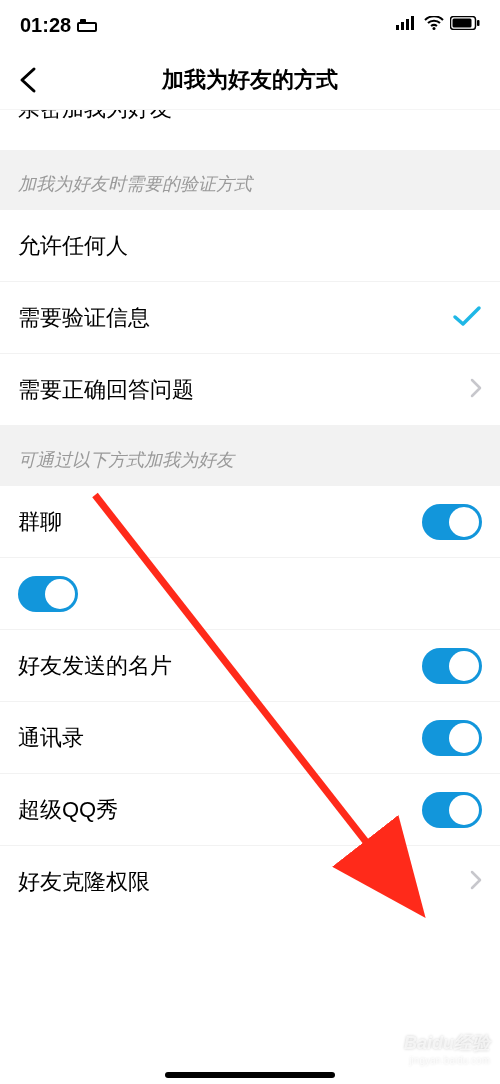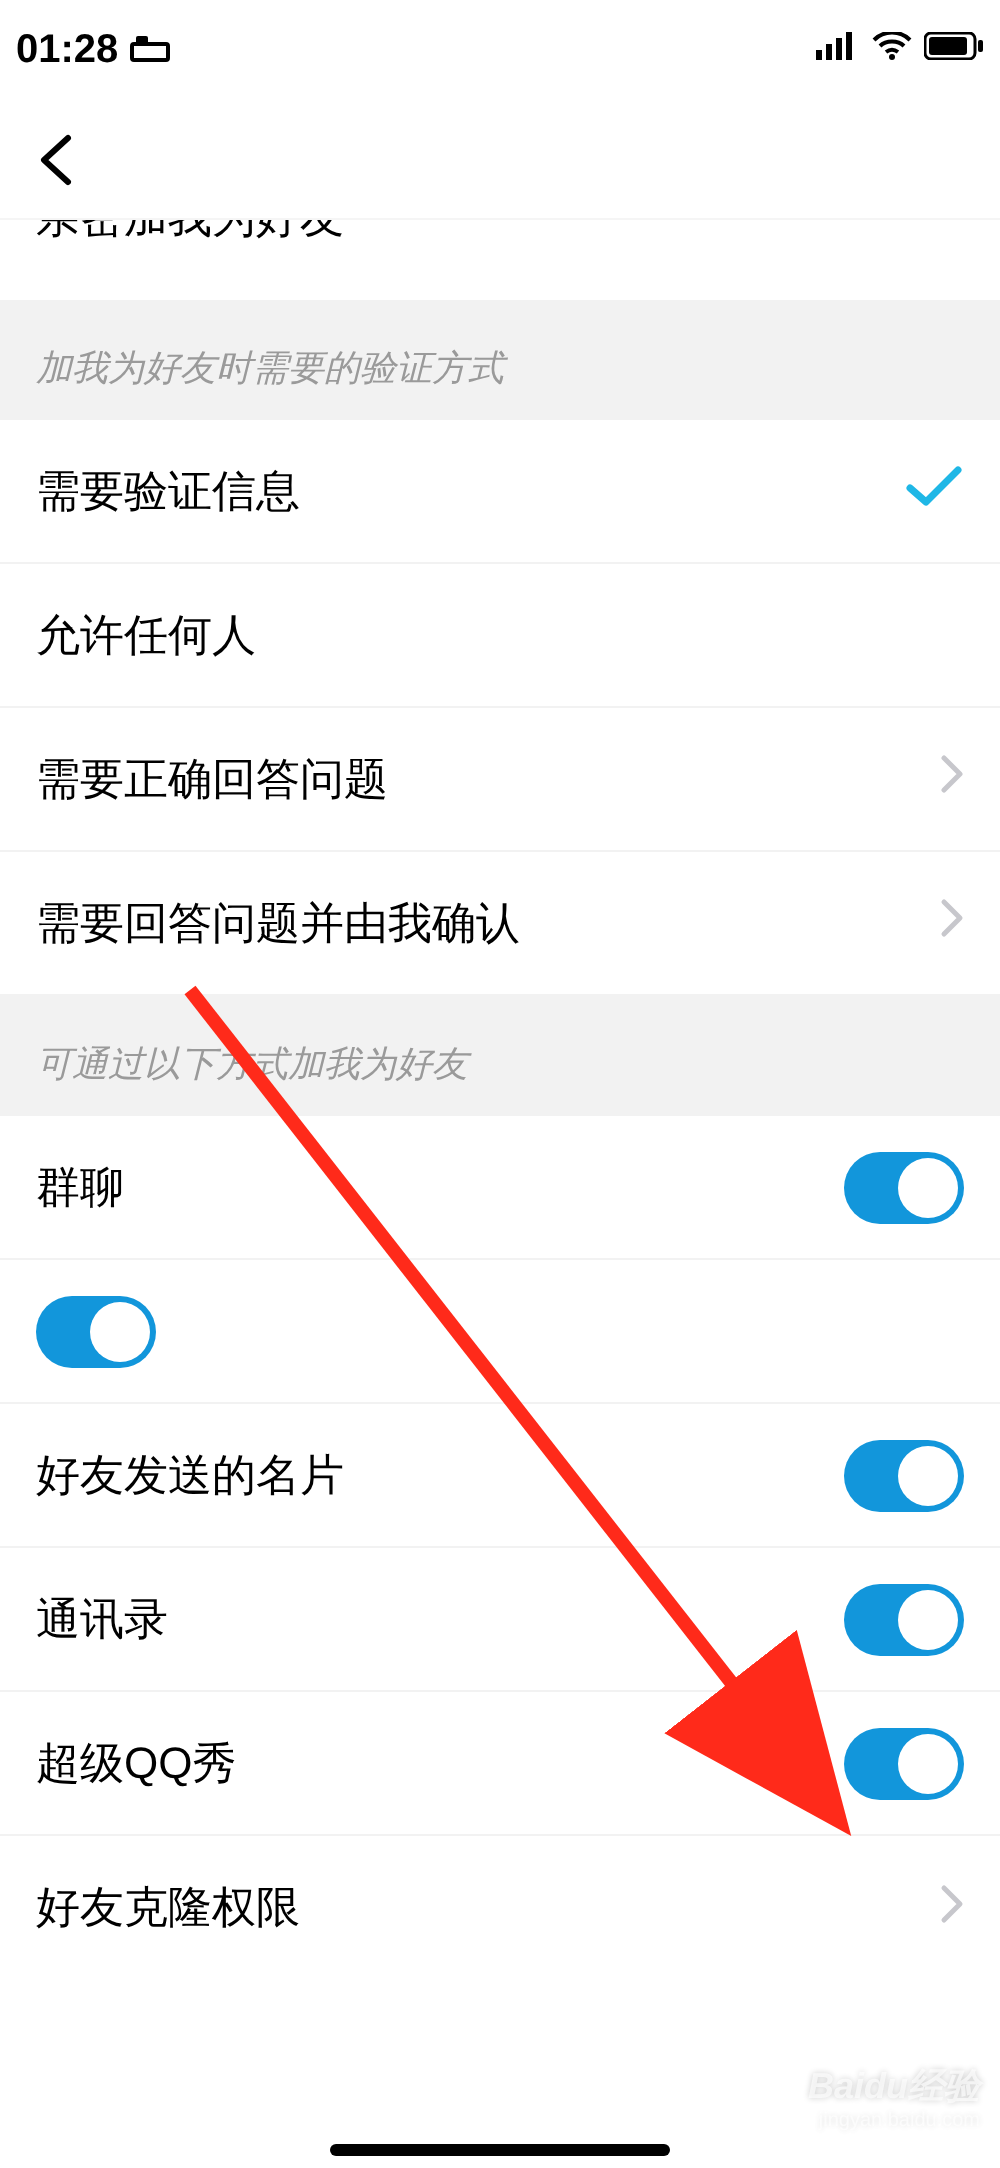--- a/index.html
+++ b/index.html
@@ -1,19 +1,19 @@
 <!DOCTYPE html>
 <html><head>
 <meta charset="utf-8">
 <style>
   * { margin: 0; padding: 0; box-sizing: border-box; }
   html, body { width: 500px; height: 1084px; font-family: -apple-system, "Helvetica Neue", Arial, sans-serif; background: #f2f2f2; overflow: hidden; }
   .screen { position: relative; width: 500px; height: 1084px; background: #fff; }
   
-  .status-bar { height: 50px; display: flex; align-items: center; justify-content: space-between; padding: 0 8px; background: #fff; }
+  .status-bar { height: 50px; display: flex; align-items: center; justify-content: space-between; padding: 0 20px; background: #fff; }
   .status-left { display: flex; align-items: center; gap: 6px; font-weight: 700; font-size: 20px; }
   .status-right { display: flex; align-items: center; gap: 6px; }
   
   .nav { height: 60px; display: flex; align-items: center; justify-content: center; position: relative; background: #fff; border-bottom: 1px solid rgba(0,0,0,0.04); }
   .nav .back { position: absolute; left: 14px; top: 50%; transform: translateY(-50%); width: 30px; height: 30px; }
   .nav-title { font-size: 22px; font-weight: 600; color: #000; }
   
   .content { position: relative; height: 974px; overflow: hidden; }
   .cutoff-row { height: 40px; background: #fff; display:flex; align-items:flex-start; padding: 0 18px; justify-content: space-between; overflow:hidden; }
   .cutoff-text { font-size: 22px; color:#000; filter: blur(0.3px); transform: translateY(-16px); }
@@ -79,55 +79,48 @@
       </span>
     </div>
   </div>
 
   <div class="nav">
     <div class="back">
       <svg width="30" height="30" viewBox="0 0 30 30">
           <polyline points="20,4 8,15 20,26" fill="none" stroke="#000" stroke-width="3" stroke-linecap="round" stroke-linejoin="round"></polyline>
         </svg>
     </div>
+    <div class="nav-title">加我为好友的方式</div>
   </div>
 
   <div class="content">
 
     <div class="cutoff-row">
       <span class="cutoff-text">亲密加我为好友</span>
       <span class="cutoff-toggle">
         <span class="toggle off"><span class="knob"></span></span>
       </span>
     </div>
 
     <div class="section-header">加我为好友时需要的验证方式</div>
 
     <div class="row">
+      <span class="row-label">允许任何人</span>
+      <span></span>
+    </div>
+    <div class="row">
       <span class="row-label">需要验证信息</span>
       <span class="check">
         <svg width="30" height="24" viewBox="0 0 30 24">
             <polyline points="3,13 11,20 27,4" fill="none" stroke="#1fb7e6" stroke-width="3.5" stroke-linecap="round" stroke-linejoin="round"></polyline>
           </svg>
       </span>
     </div>
     <div class="row">
-      <span class="row-label">允许任何人</span>
-      <span></span>
-    </div>
-    <div class="row">
       <span class="row-label">需要正确回答问题</span>
-      <span class="chevron">
-        <svg width="12" height="20" viewBox="0 0 12 20">
-            <polyline points="2,2 10,10 2,18" fill="none" stroke="#c7c7cc" stroke-width="2.5" stroke-linecap="round" stroke-linejoin="round"></polyline>
-          </svg>
-      </span>
-    </div>
-    <div class="row">
-      <span class="row-label">需要回答问题并由我确认</span>
       <span class="chevron">
         <svg width="12" height="20" viewBox="0 0 12 20">
             <polyline points="2,2 10,10 2,18" fill="none" stroke="#c7c7cc" stroke-width="2.5" stroke-linecap="round" stroke-linejoin="round"></polyline>
           </svg>
       </span>
     </div>
 
     <div class="section-header">可通过以下方式加我为好友</div>
 
     <div class="row">

